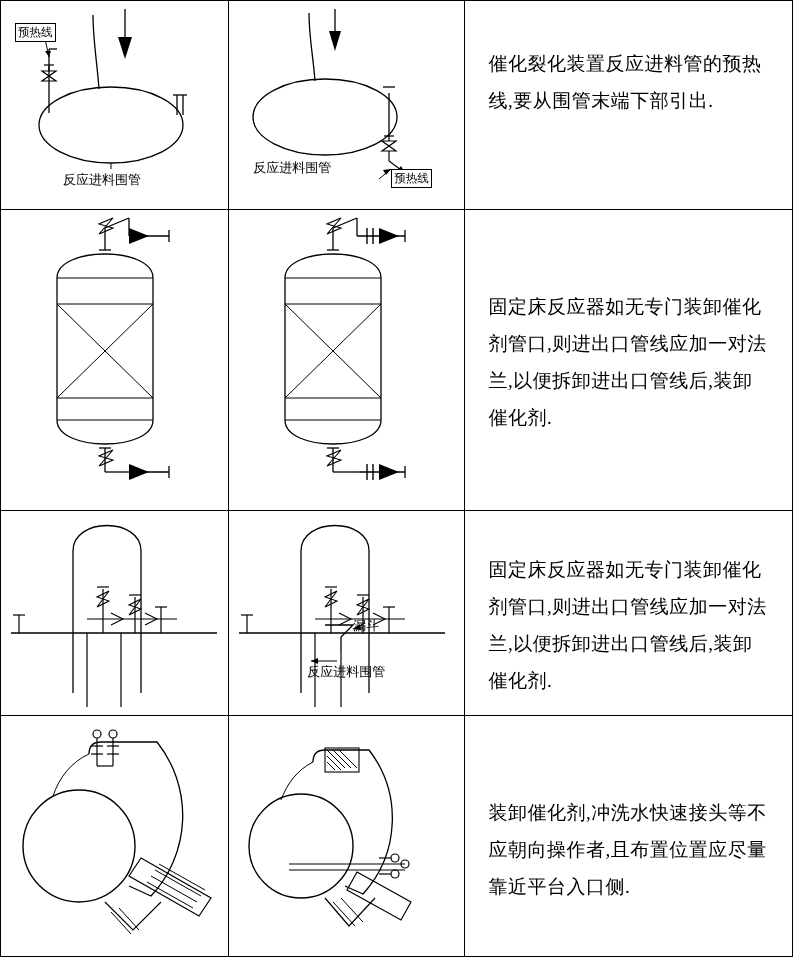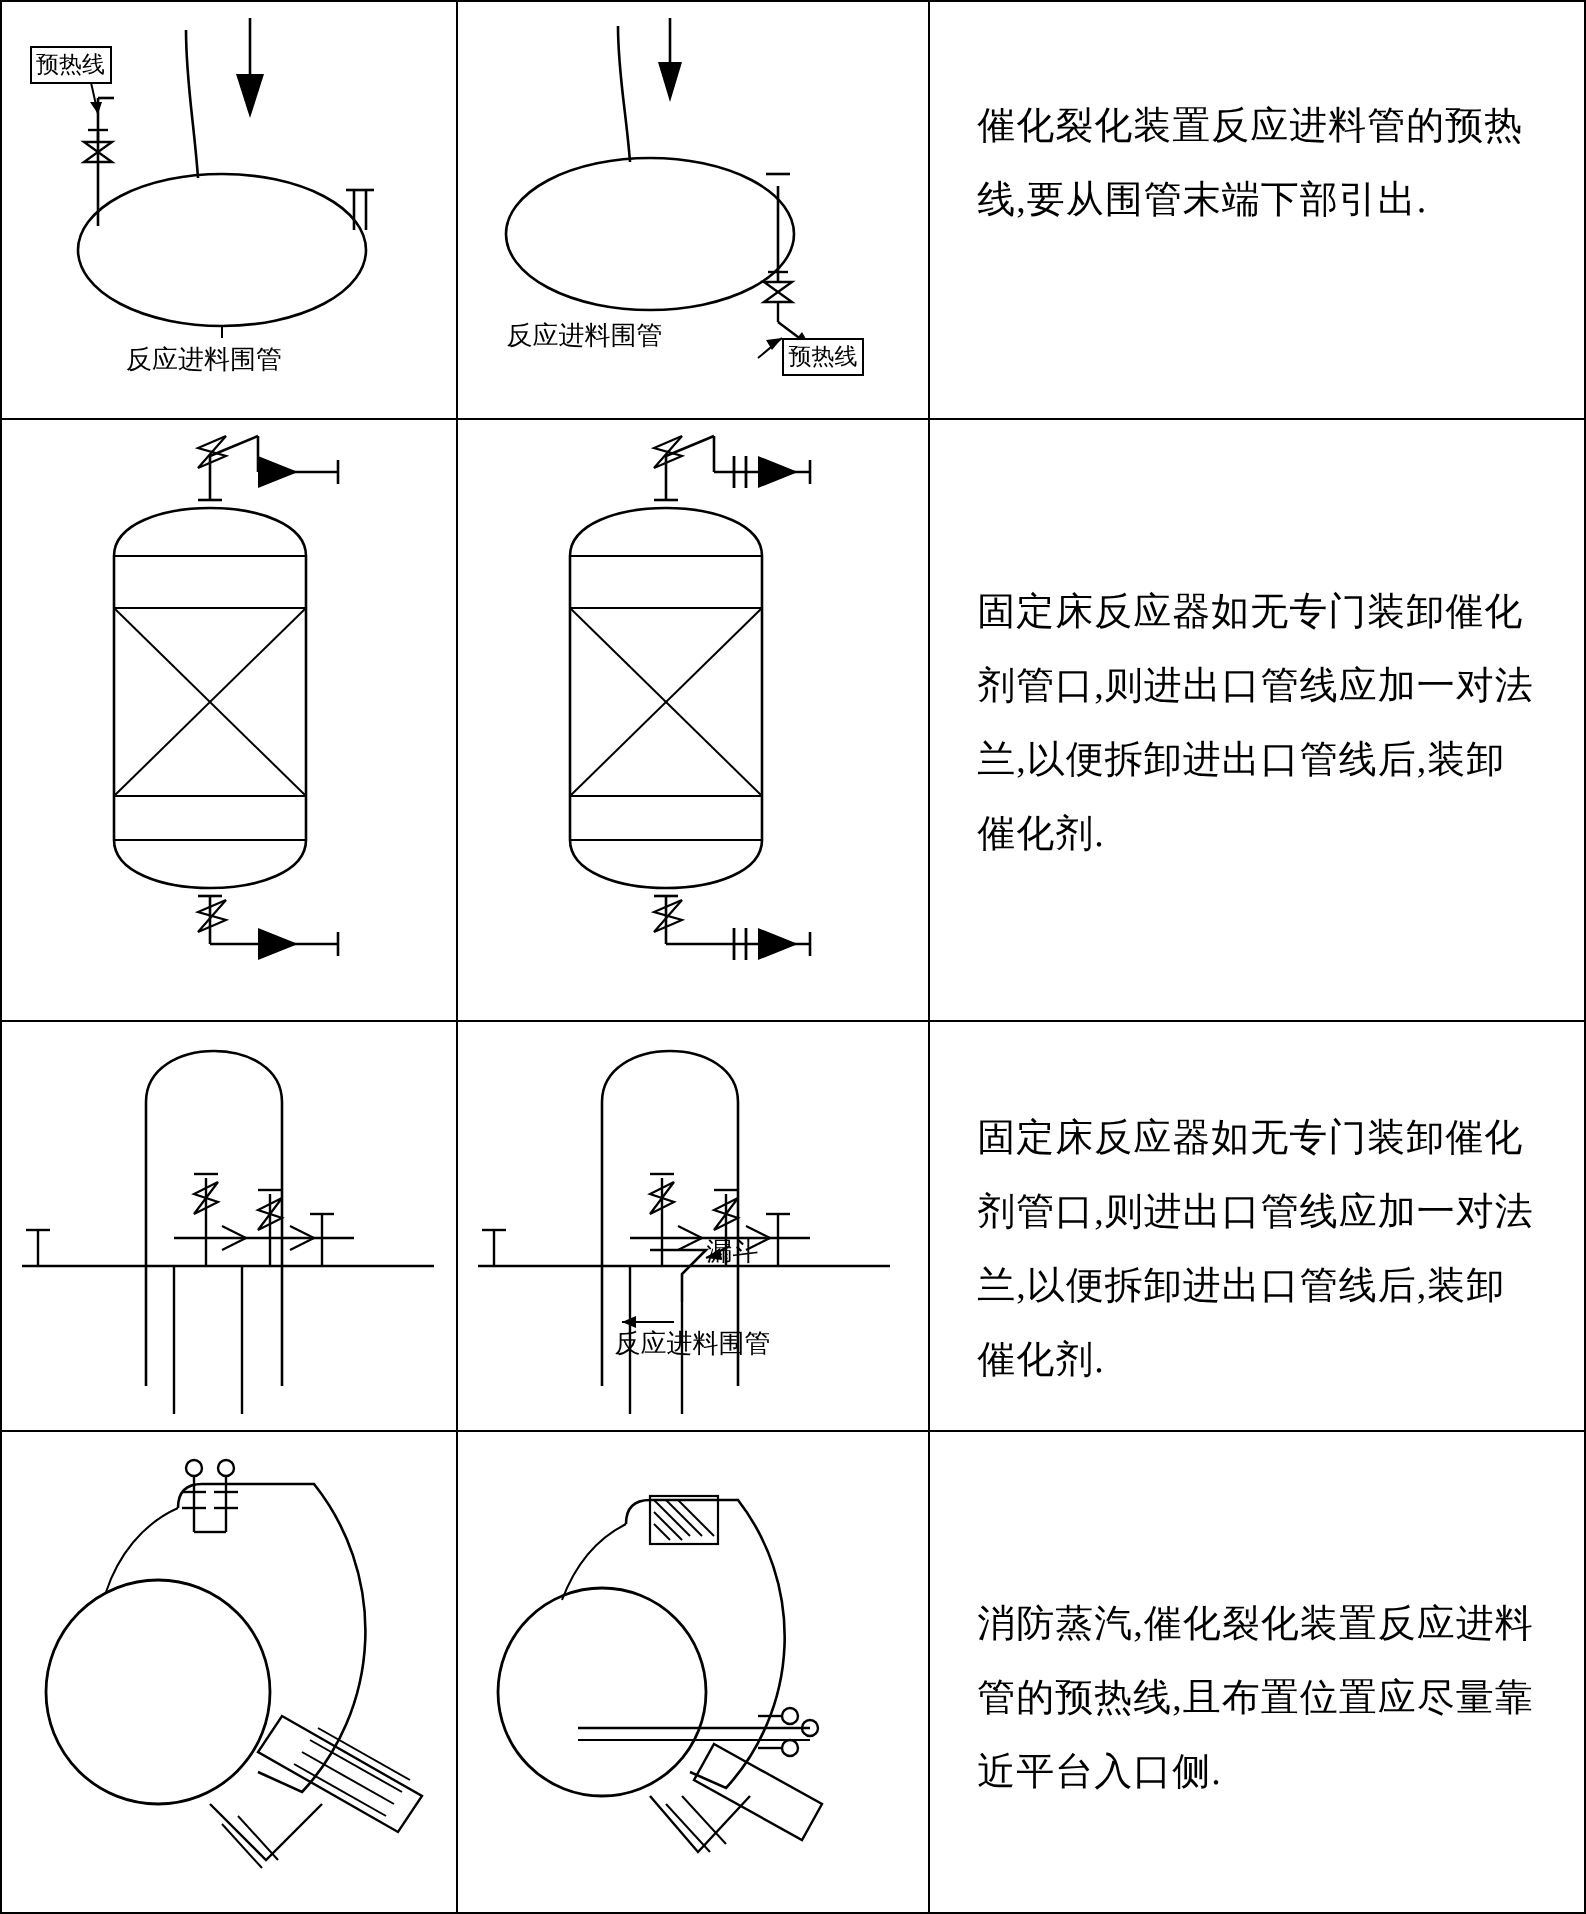--- a/index.html
+++ b/index.html
@@ -373,18 +373,18 @@
           <path d="M96,182 L120,210 L146,182" fill="none" stroke="#000" stroke-width="1.2"></path>
           <g stroke="#000" stroke-width="1">
             <line x1="104" y1="186" x2="126" y2="210"></line>
             <line x1="112" y1="182" x2="134" y2="206"></line>
           </g>
           <path d="M128,156 L182,186 L172,204 L118,174 Z" fill="none" stroke="#000" stroke-width="1.2"></path>
         </svg>
       </div>
     </td>
     <td>
-      <div class="note r4">消防蒸汽,催化裂化装置反应进料管的预热线,且布置位置应尽量靠近平台入口侧.</div>
+      <div class="note r4">装卸催化剂,冲洗水快速接头等不应朝向操作者,且布置位置应尽量靠近平台入口侧.</div>
     </td>
   </tr>
 </tbody>
     </table>
 </div>
 
 </body></html>

